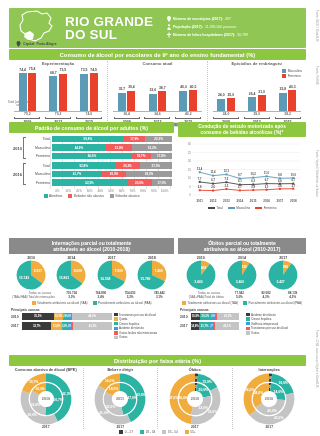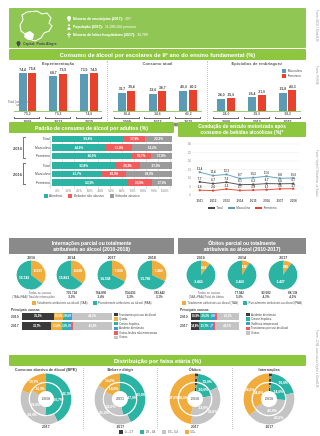--- a/index.html
+++ b/index.html
@@ -183,20 +183,24 @@
 <body>
 
 <div class="page">
 
   <div class="header">
     <div class="map-wrap">
       <svg width="50" height="38" viewBox="0 0 50 38">
         <path d="M16 3 L26 2 L31 5 L36 4 L40 9 L38 14 L41 17 L38 22 L33 24 L30 29 L24 32 L18 30 L14 25 L10 22 L9 16 L12 11 L11 6 Z" fill="none" stroke="#ffffff" stroke-width="1.1"></path>
         <path d="M14 24 L19 22 L23 25 L22 30 L17 31 L13 28 Z" fill="#ffffff" opacity=".95"></path>
       </svg>
+    </div>
+    <div class="title-block">
+      <div class="title-l1">RIO GRANDE</div>
+      <div class="title-l2">DO SUL</div>
     </div>
     <div class="facts">
       <div class="fact">
         <svg class="fact-ico" viewBox="0 0 8 12">
             <path d="M4 0C1.8 0 0 1.8 0 4c0 3 4 8 4 8s4-5 4-8c0-2.2-1.8-4-4-4z" fill="#fff"></path>
           </svg>
         <b>Número de municípios (2017):</b>
         <span class="v">497</span>
       </div>
       <div class="fact">

